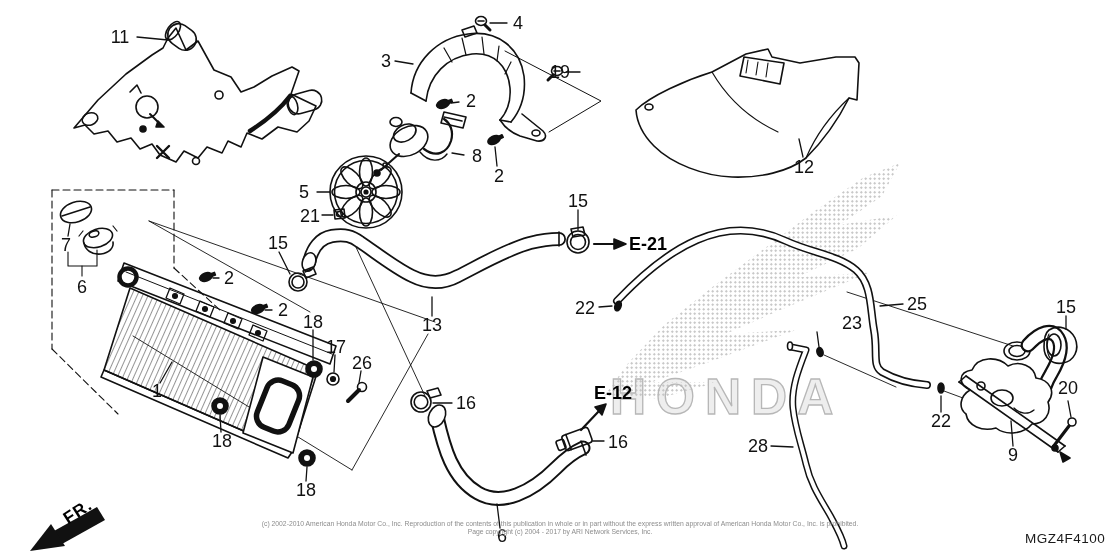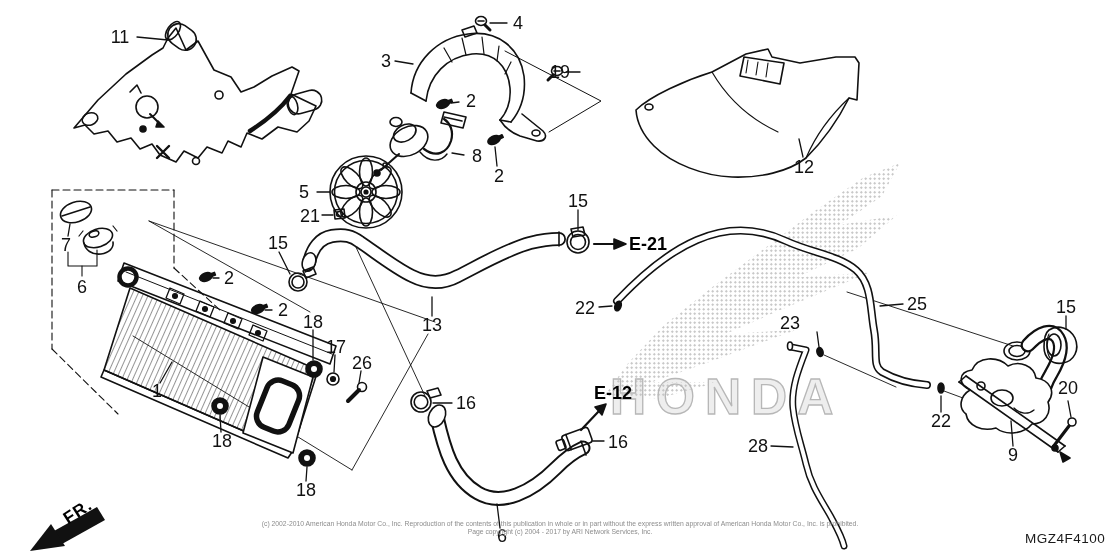--- a/index.html
+++ b/index.html
@@ -367,21 +367,21 @@
   <div class="pl" style="left:313px;top:322px">18</div>
   <div class="pl" style="left:336px;top:347px">17</div>
   <div class="pl" style="left:362px;top:363px">26</div>
   <div class="pl" style="left:157px;top:391px">1</div>
   <div class="pl" style="left:222px;top:441px">18</div>
   <div class="pl" style="left:306px;top:490px">18</div>
   <div class="pl" style="left:432px;top:325px">13</div>
   <div class="pl" style="left:578px;top:201px">15</div>
   <div class="pl" style="left:585px;top:308px">22</div>
   <div class="pl" style="left:917px;top:304px">25</div>
-  <div class="pl" style="left:790px;top:323px">23</div>
+  <div class="pl" style="left:852px;top:323px">23</div>
   <div class="pl" style="left:1066px;top:307px">15</div>
   <div class="pl" style="left:1068px;top:388px">20</div>
   <div class="pl" style="left:941px;top:421px">22</div>
   <div class="pl" style="left:1013px;top:455px">9</div>
   <div class="pl" style="left:758px;top:446px">28</div>
   <div class="pl" style="left:466px;top:403px">16</div>
   <div class="pl" style="left:618px;top:442px">16</div>
   <div class="pl" style="left:502px;top:536px">6</div>
 
   <div class="ref" style="left:648px;top:244px">E-21</div>

